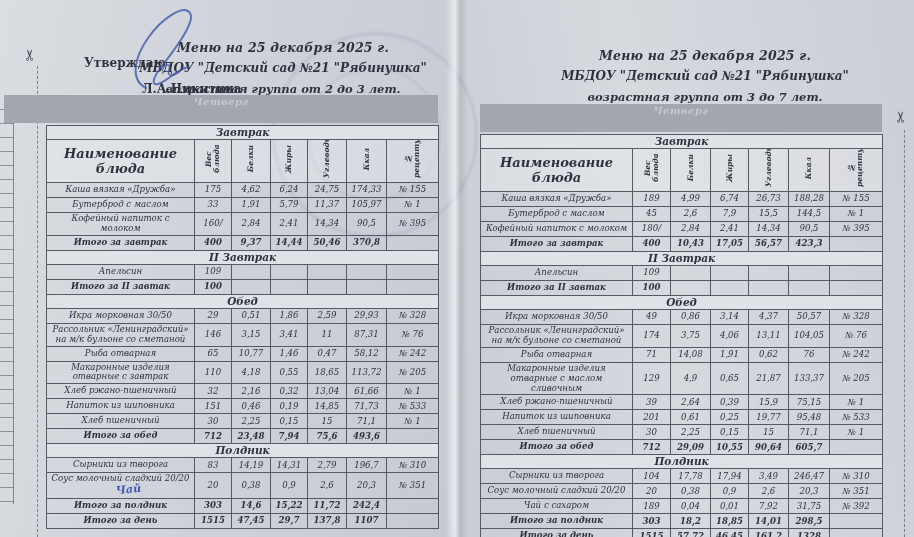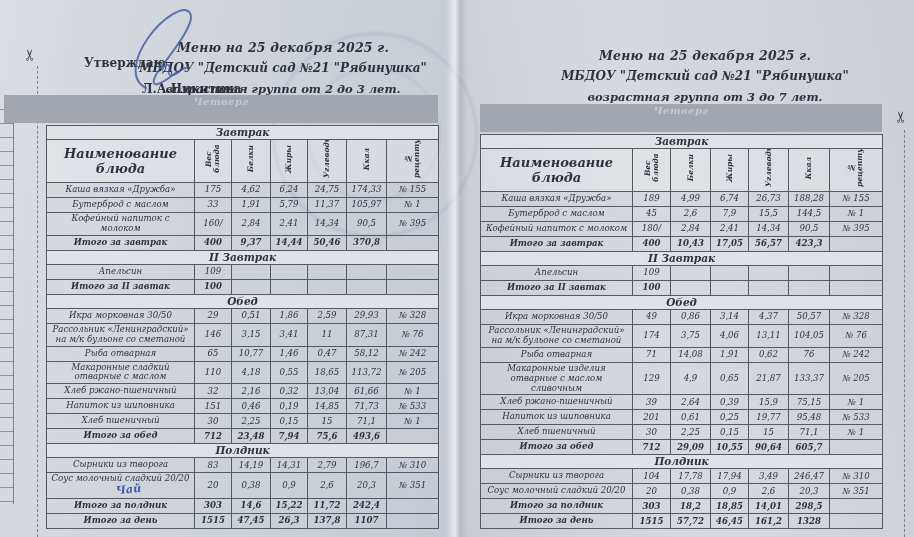--- a/index.html
+++ b/index.html
@@ -175,21 +175,21 @@
             <tr>
               <td class="name">Рыба отварная</td>
               <td class="num">65</td>
               <td class="num">10,77</td>
               <td class="num">1,46</td>
               <td class="num">0,47</td>
               <td class="num">58,12</td>
               <td class="num">№ 242</td>
             </tr>
             <tr>
-              <td class="name">Макаронные сладкий отварные с маслом</td>
+              <td class="name">Макаронные изделия отварные с завтрак</td>
               <td class="num">110</td>
               <td class="num">4,18</td>
               <td class="num">0,55</td>
               <td class="num">18,65</td>
               <td class="num">113,72</td>
               <td class="num">№ 205</td>
             </tr>
             <tr>
               <td class="name">Хлеб ржано-пшеничный</td>
               <td class="num">32</td>
@@ -253,21 +253,21 @@
               <td class="num">14,6</td>
               <td class="num">15,22</td>
               <td class="num">11,72</td>
               <td class="num">242,4</td>
               <td class="num"></td>
             </tr>
             <tr class="total">
               <td class="name">Итого за день</td>
               <td class="num">1515</td>
               <td class="num">47,45</td>
-              <td class="num">26,3</td>
+              <td class="num">29,7</td>
               <td class="num">137,8</td>
               <td class="num">1107</td>
               <td class="num"></td>
             </tr>
           </tbody>
       </table>
     </div>
   </div>
 
   <div class="sheet sheet-right">
@@ -451,20 +451,29 @@
             </tr>
             <tr>
               <td class="name">Соус молочный сладкий 20/20</td>
               <td class="num">20</td>
               <td class="num">0,38</td>
               <td class="num">0,9</td>
               <td class="num">2,6</td>
               <td class="num">20,3</td>
               <td class="num">№ 351</td>
             </tr>
+            <tr>
+              <td class="name">Чай с сахаром</td>
+              <td class="num">189</td>
+              <td class="num">0,04</td>
+              <td class="num">0,01</td>
+              <td class="num">7,92</td>
+              <td class="num">31,75</td>
+              <td class="num">№ 392</td>
+            </tr>
             <tr class="total">
               <td class="name">Итого за полдник</td>
               <td class="num">303</td>
               <td class="num">18,2</td>
               <td class="num">18,85</td>
               <td class="num">14,01</td>
               <td class="num">298,5</td>
               <td class="num"></td>
             </tr>
             <tr class="total">

